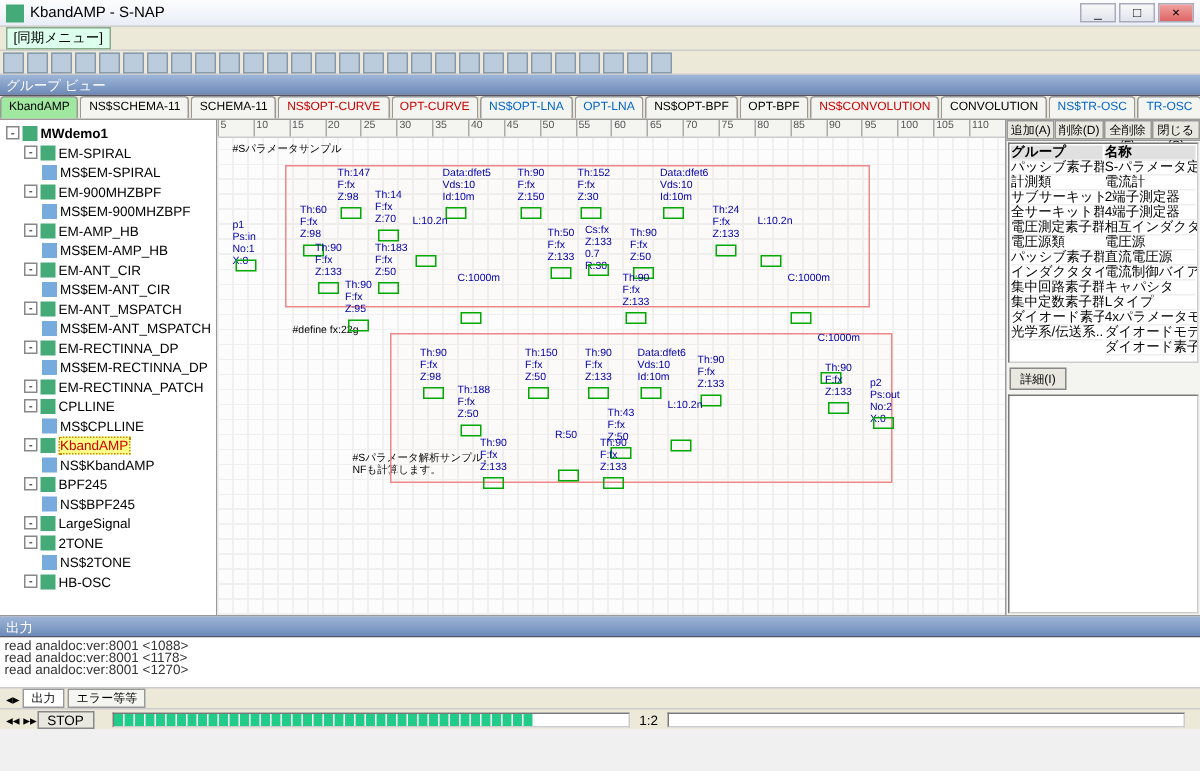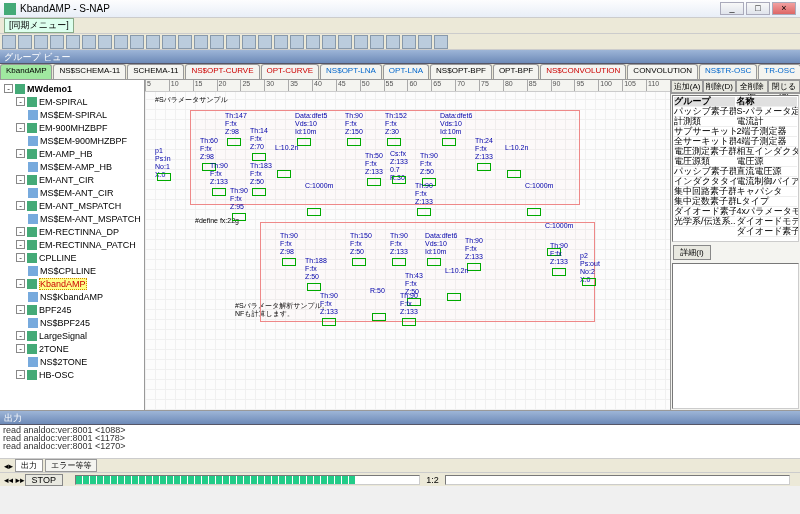--- a/index.html
+++ b/index.html
@@ -172,20 +172,24 @@
         </div>
         <div class="tnode ind2">
           <span class="tico sub"></span>
           <span class="tlabel">MS$EM-ANT_MSPATCH</span>
         </div>
         <div class="tnode ind1">
           <span class="tbox">-</span>
           <span class="tico folder"></span>
           <span class="tlabel">EM-RECTINNA_DP</span>
         </div>
+        <div class="tnode ind2">
+          <span class="tico sub"></span>
+          <span class="tlabel">MS$EM-RECTINNA_DP</span>
+        </div>
         <div class="tnode ind1">
           <span class="tbox">-</span>
           <span class="tico folder"></span>
           <span class="tlabel">EM-RECTINNA_PATCH</span>
         </div>
         <div class="tnode ind1">
           <span class="tbox">-</span>
           <span class="tico folder"></span>
           <span class="tlabel">CPLLINE</span>
         </div>

